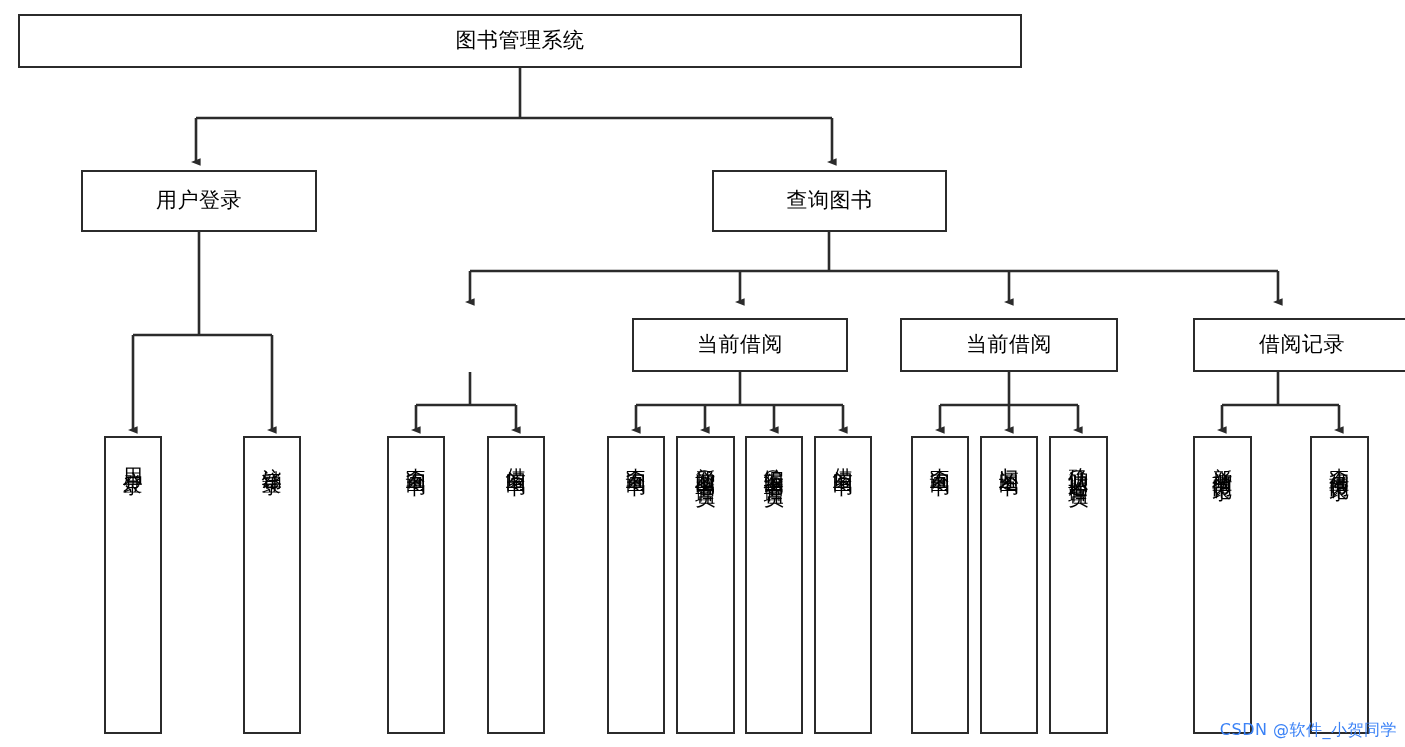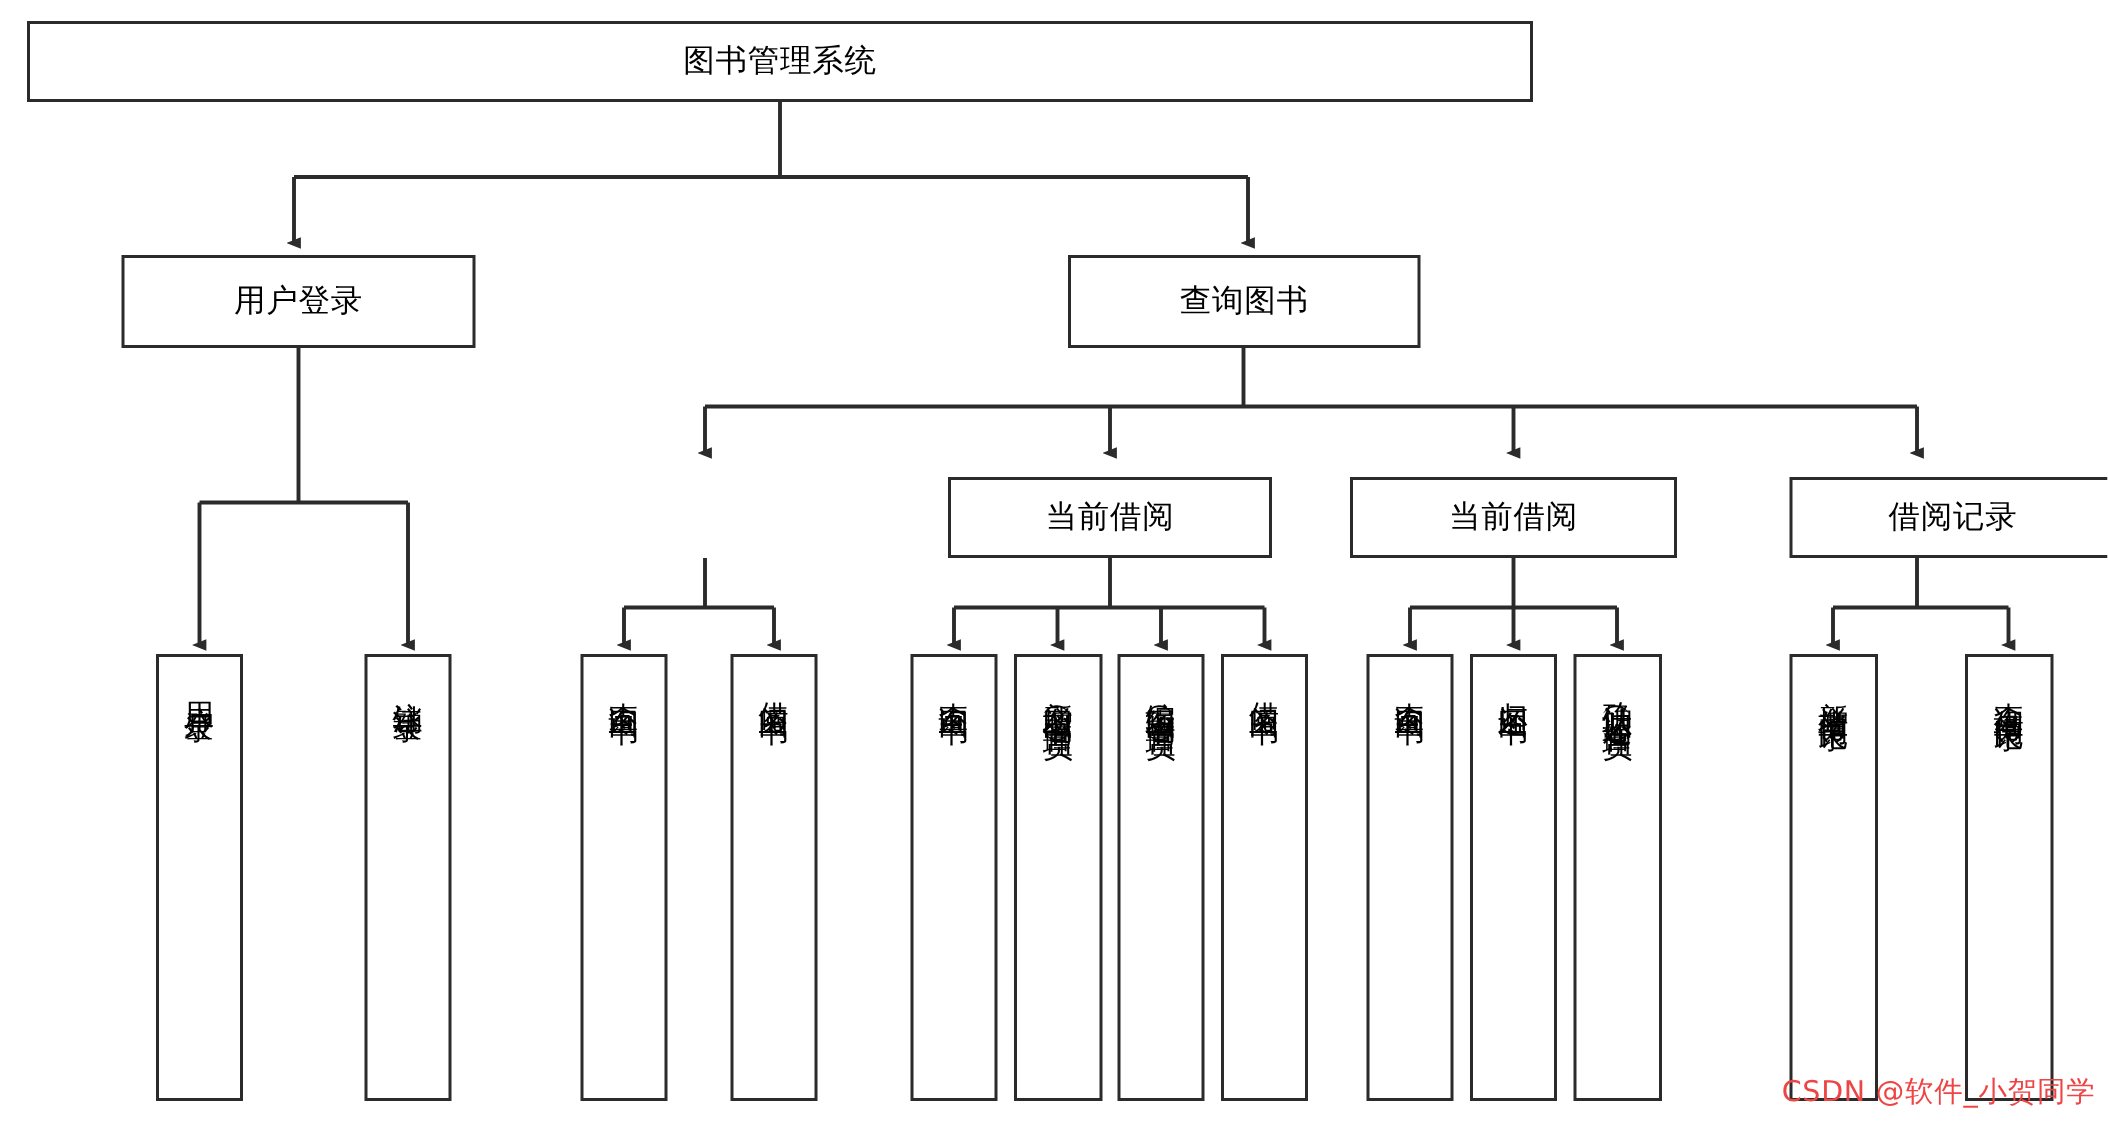--- a/index.html
+++ b/index.html
@@ -53,22 +53,22 @@
   }
   .node.vertical {
     align-items: flex-start;
     justify-content: center;
     padding-top: 14px;
   }
   .watermark {
     position: absolute;
     right: 8px;
     bottom: 6px;
-    font-size: 19px;
-    color: #ef4444;
+    font-size: 16px;
+    color: #3b82f6;
     letter-spacing: 0.5px;
     z-index: 6;
     white-space: nowrap;
     font-family: "DejaVu Sans", "Liberation Sans", sans-serif;
     margin-top: 28px;
   }
 </style>
 </head>
 <body>
 

